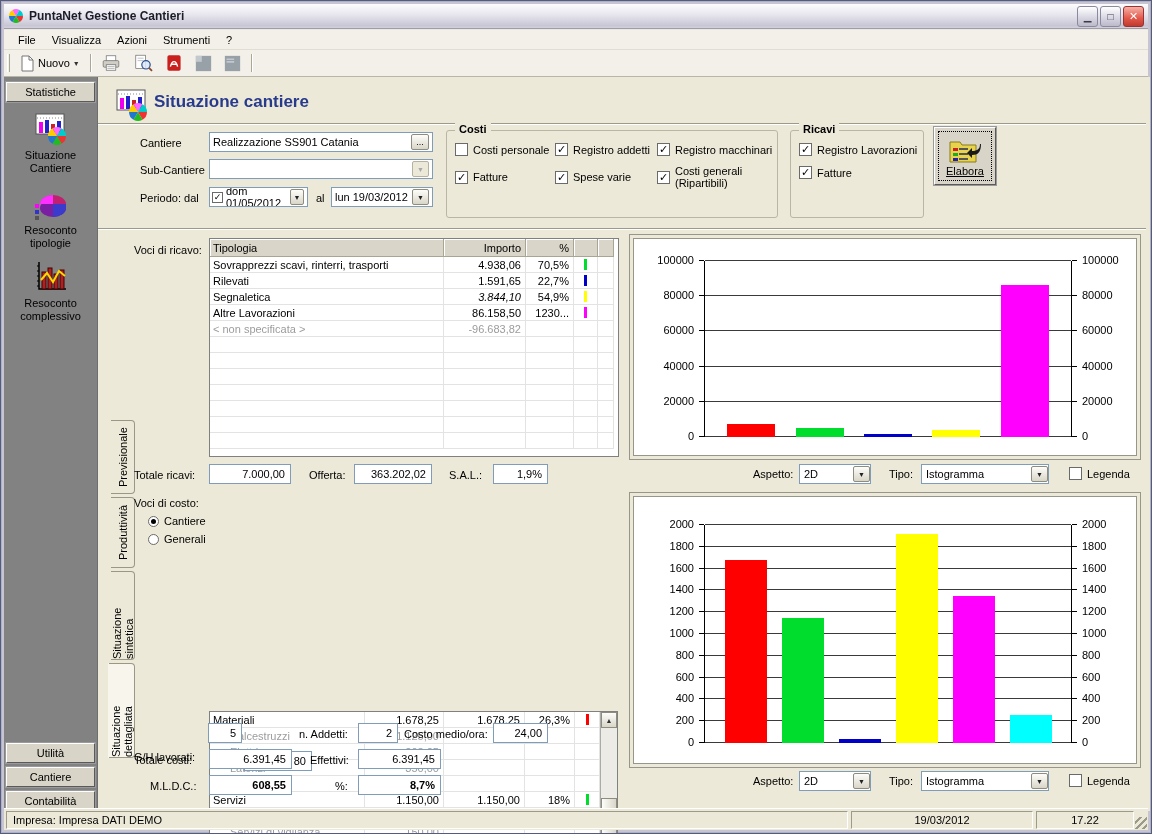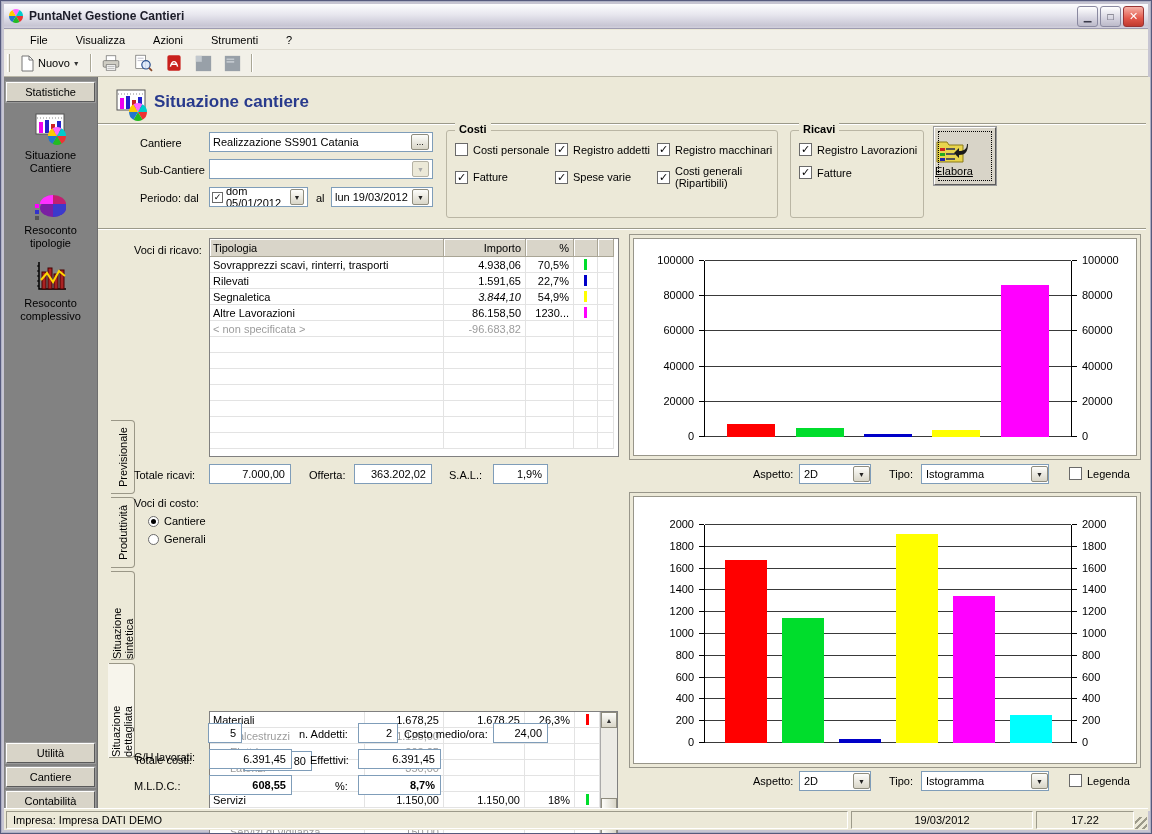--- a/index.html
+++ b/index.html
@@ -13,21 +13,21 @@
     background:linear-gradient(180deg,#fdfdfe 0%,#e7e6ee 45%,#c8c6d4 90%,#d2d0dc 100%);
     display:flex; align-items:center; padding:0 4px; border-bottom:1px solid #9d9bb0; }
   #titlebar .ttl { font-size:12px; font-weight:bold; color:#1c1c28; margin-left:5px; }
   .winbtn { width:21px; height:21px; margin-left:2px; border:1px solid #8a89a0; border-radius:3px;
     background:linear-gradient(180deg,#fff,#d6d4e0 60%,#bcbac9); display:flex; align-items:center; justify-content:center;
     font-size:10px; color:#3a3a4a; font-weight:bold; }
   .winbtn.close { background:linear-gradient(180deg,#f6b1a6,#e2574a 60%,#c03a2e); color:#fff; border-color:#933; font-size:11px; }
   
   #menubar { position:absolute; left:3px; top:29px; right:3px; height:20px; background:#F2F0E8;
     display:flex; align-items:center; padding-left:6px; border-bottom:1px solid #e0ddd2; }
-  .menu-item { padding:2px 8px;margin-left:12px; }
+  .menu-item { padding:2px 8px; }
   #toolbar { position:absolute; left:3px; top:49px; right:3px; height:27px; background:#F2F0E8;
     display:flex; align-items:center; border-bottom:1px solid #b9b6a7; }
   .grip { width:3px; height:18px; margin:0 4px 0 3px; border-left:1px solid #fff; border-right:1px solid #a9a696; }
   .tbtn { display:flex; align-items:center; gap:3px; height:22px; padding:0 5px; border:1px solid transparent; border-radius:2px; }
   .tsep { width:1px; height:18px; background:#aaa795; margin:0 4px; box-shadow:1px 0 0 #fff; }
   .dd-arrow7 { font-size:7px; color:#333; }
 
   
   #sidebar { position:absolute; left:3px; top:76px; width:94px; height:734px; background:#828282;
     border-right:1px solid #6e6e6e; }
@@ -66,21 +66,21 @@
   .gb-title { position:absolute; top:-8px; left:8px; background:#ECE9D8; padding:0 4px; font-weight:bold; }
 
   .cb-row { display:flex; align-items:center; gap:5px; }
   .cb { width:13px; height:13px; background:#fff; border:1px solid #6a6a6a; display:flex; align-items:center; justify-content:center;
         font-size:11px; line-height:10px; font-weight:bold; flex:0 0 auto; }
   .cb.checked::after { content:"✓"; margin-top:-1px; }
   .rd-row { display:flex; align-items:center; gap:5px; height:16px; }
   .rd { width:11px; height:11px; border:1px solid #6a6a6a; border-radius:50%; background:#fff; display:flex; align-items:center; justify-content:center; }
   .rd.sel::after { content:""; width:5px; height:5px; border-radius:50%; background:#000; }
 
-  #elabora { display:flex; flex-direction:column; justify-content:center; gap:1px; }
+  #elabora { display:flex; flex-direction:column; align-items:center; justify-content:center; gap:1px; }
   #elabora .focusbox { position:absolute; inset:3px; border:1px dotted #000; }
   #elabora .lbl { text-decoration:underline; }
 
   
   .vtab { position:relative; width:24px; background:#ECE9D8; border:1px solid #9a9787; border-right:none;
     border-radius:4px 0 0 4px; margin-bottom:3px; display:flex; align-items:center; justify-content:center;
     writing-mode:vertical-rl; transform:rotate(180deg); color:#000; }
   .vtab.active { background:#F7F5EC; width:26px; margin-left:-2px; box-shadow:1px 0 0 #f7f5ec; }
   #tabstrip { display:flex; flex-direction:column; align-items:flex-end; }
 
@@ -313,21 +313,21 @@
         </span>
     </div>
     <div class="abs" style="left:42px; top:87px;">Sub-Cantiere</div>
     <div class="abs field" style="left:111px; top:82px; width:224px;">
       <span></span>
       <span class="dd-btn dis">▼</span>
     </div>
     <div class="abs" style="left:42px; top:115px;">Periodo: dal</div>
     <div class="abs field" style="left:111px; top:110px; width:99px; padding-left:2px;">
       <span class="cb checked" style="width:11px;height:11px;font-size:9px;"></span>
-      <span style="margin-left:3px;">dom 05/01/2012</span>
+      <span style="margin-left:3px;">dom 01/05/2012</span>
       <span class="dd-btn">▼</span>
     </div>
     <div class="abs" style="left:218px; top:115px;text-align:right;">al</div>
     <div class="abs field" style="left:233px; top:110px; width:102px;">
       <span>lun 19/03/2012</span>
       <span class="dd-btn">▼</span>
     </div>
 
     <div class="abs groupbox" style="left:348px; top:53px; width:332px; height:88px;">
       <div class="gb-title">Costi</div>
@@ -611,21 +611,21 @@
 
     <div class="abs" style="left:36px; top:677px;">Totale costi:</div>
     <div class="abs field num" style="left:111px; top:672px; width:83px;">
         <span>6.391,45</span>
       </div>
     <div class="abs" style="left:212px; top:677px;">Effettivi:</div>
     <div class="abs field num" style="left:260px; top:672px; width:83px;">
         <span>6.391,45</span>
       </div>
 
-    <div class="abs" style="left:36px; top:703px;">M.L.D.C.:</div>
+    <div class="abs" style="left:52px; top:703px;">M.L.D.C.:</div>
     <div class="abs field num bold" style="left:111px; top:698px; width:83px;">
         <span>608,55</span>
       </div>
     <div class="abs" style="left:237px; top:703px;">%:</div>
     <div class="abs field num bold" style="left:260px; top:698px; width:83px;">
         <span>8,7%</span>
       </div>
 
     <div class="abs chart-panel" style="left:531px; top:157px; width:512px; height:226px;">
       <div class="chart-inner" id="chart1">

